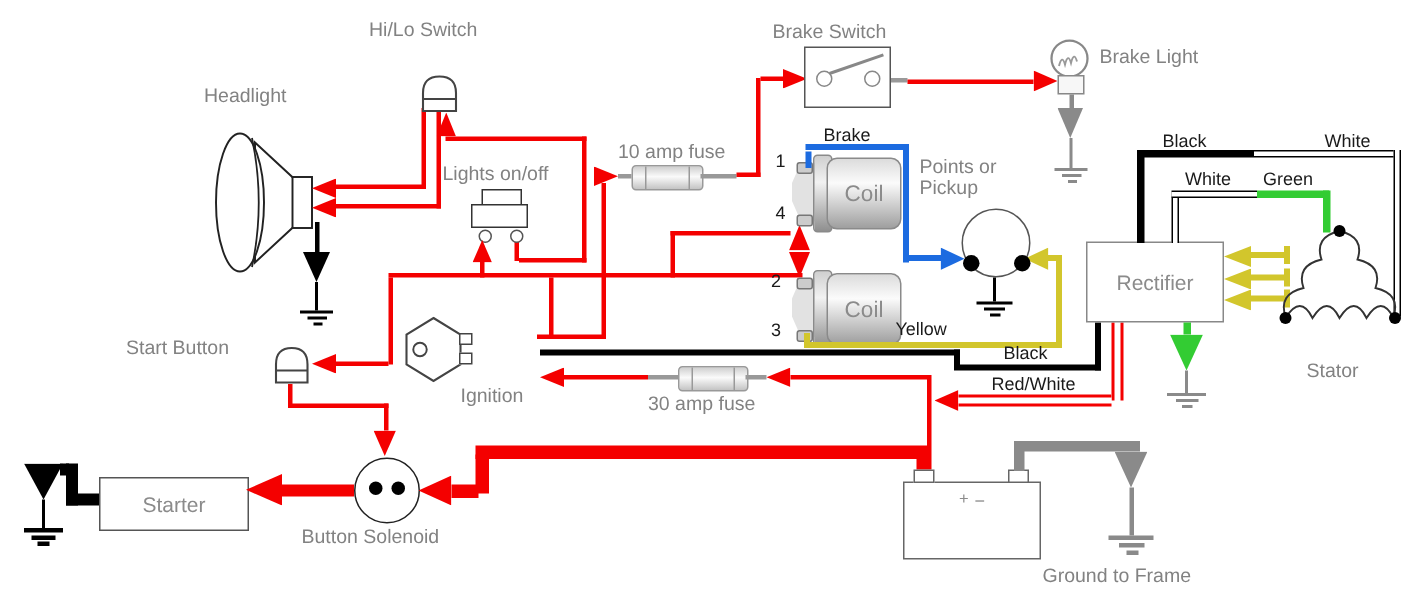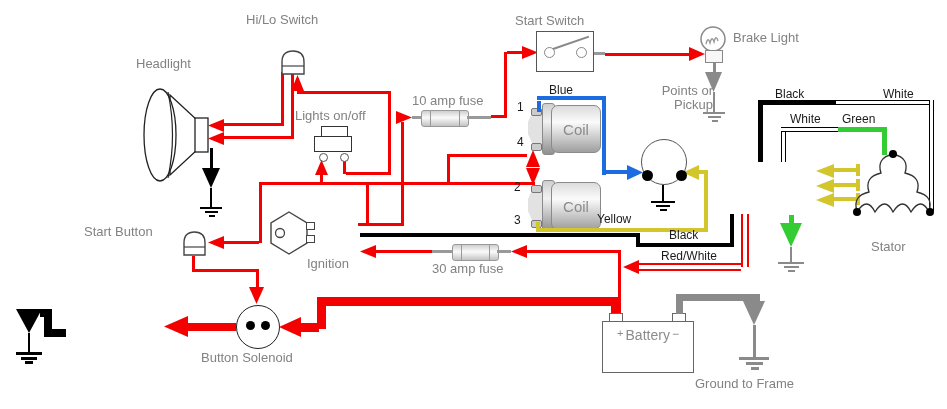--- a/index.html
+++ b/index.html
@@ -98,21 +98,21 @@
   <div class="c fuse" style="left:421px;top:110px;width:46px;height:15px">
     <div class="fl" style="left:8px"></div>
       <div class="fl" style="right:8px"></div>
   </div>
   <div class="c lgry" style="left:467px;top:116px;width:24px;height:3px"></div>
   <div class="c red" style="left:491px;top:115px;width:16px;height:3px"></div>
   <div class="c red" style="left:504px;top:52px;width:3px;height:66px"></div>
   <div class="c red" style="left:507px;top:51px;width:15px;height:3px"></div>
   <div class="c aR red" style="left:522px;top:46px;width:16px;height:13px"></div>
 
-  <div class="c lbl" style="left:515px;top:13px">Start Switch</div>
+  <div class="c lbl" style="left:515px;top:13px">Brake Switch</div>
   <div class="c" style="left:536px;top:31px;width:58px;height:41px;border:1.3px solid #555;background:#fff;box-sizing:border-box"></div>
   <div class="c" style="left:544px;top:47px;width:11px;height:11px;border:1.5px solid #888;border-radius:50%;background:#fff;box-sizing:border-box"></div>
   <div class="c" style="left:576px;top:47px;width:11px;height:11px;border:1.5px solid #888;border-radius:50%;background:#fff;box-sizing:border-box"></div>
   <div class="c" style="left:553px;top:48px;width:38px;height:2px;background:#888;transform:rotate(-19deg);transform-origin:left center"></div>
   <div class="c lgry" style="left:594px;top:52px;width:11px;height:3px"></div>
 
   <div class="c red" style="left:605px;top:53px;width:84px;height:3px"></div>
   <div class="c aR red" style="left:689px;top:47px;width:16px;height:14px"></div>
   <svg class="c" style="left:699px;top:25px" width="28" height="28">
     <circle cx="14" cy="14" r="12" fill="#fff" stroke="#888" stroke-width="1.5"></circle>
@@ -136,35 +136,35 @@
   <div class="c coilBody" style="left:551px;top:105px;width:48px;height:46px">Coil</div>
 
   <div class="c wl" style="left:514px;top:180px">2</div>
   <div class="c wl" style="left:514px;top:213px">3</div>
   <div class="c" style="left:528px;top:185px;width:16px;height:40px;background:#e2e2e2;clip-path:polygon(100% 0,100% 100%,25% 88%,0 65%,0 35%,25% 12%)"></div>
   <div class="c stub" style="left:531px;top:185px;width:11px;height:8px"></div>
   <div class="c stub" style="left:531px;top:220px;width:11px;height:8px"></div>
   <div class="c coilCap" style="left:542px;top:180px;width:11px;height:50px"></div>
   <div class="c coilBody" style="left:551px;top:182px;width:48px;height:46px">Coil</div>
 
-  <div class="c wl" style="left:549px;top:83px">Blue</div>
+  <div class="c wl" style="left:549px;top:83px">Brake</div>
   <div class="c blu" style="left:537px;top:101px;width:4px;height:11px"></div>
   <div class="c blu" style="left:537px;top:96px;width:69px;height:4px"></div>
   <div class="c blu" style="left:602px;top:96px;width:4px;height:79px"></div>
   <div class="c blu" style="left:604px;top:170px;width:25px;height:4px"></div>
   <div class="c aR blu" style="left:627px;top:165px;width:16px;height:15px"></div>
 
   <div class="c wl" style="left:597px;top:212px">Yellow</div>
   <div class="c yel" style="left:536px;top:222px;width:4px;height:10px"></div>
   <div class="c yel" style="left:536px;top:228px;width:172px;height:4px"></div>
   <div class="c yel" style="left:704px;top:170px;width:4px;height:62px"></div>
   <div class="c yel" style="left:698px;top:170px;width:8px;height:4px"></div>
   <div class="c aL yel" style="left:683px;top:165px;width:16px;height:15px"></div>
 
-  <div class="c lbl" style="left:613px;top:84px;width:100px;text-align:right;line-height:14px">
+  <div class="c lbl" style="left:613px;top:104px;width:100px;text-align:left;line-height:14px">
     <div>Points or</div>
     <div>Pickup</div>
   </div>
   <div class="c" style="left:641px;top:139px;width:46px;height:46px;border:1.4px solid #555;border-radius:50%;background:#fff;box-sizing:border-box"></div>
   <div class="c blk" style="left:642px;top:170px;width:11px;height:11px;border-radius:50%"></div>
   <div class="c blk" style="left:676px;top:170px;width:11px;height:11px;border-radius:50%"></div>
   <div class="c blk" style="left:662px;top:185px;width:2px;height:16px"></div>
   <div class="c blk" style="left:651px;top:201px;width:24px;height:2px"></div>
   <div class="c blk" style="left:656px;top:205px;width:14px;height:2px"></div>
   <div class="c blk" style="left:660px;top:209px;width:7px;height:2px"></div>
@@ -209,55 +209,56 @@
   <div class="c red" style="left:192px;top:256px;width:3px;height:16px"></div>
   <div class="c red" style="left:192px;top:269px;width:67px;height:3px"></div>
   <div class="c red" style="left:256px;top:269px;width:3px;height:18px"></div>
   <div class="c aD red" style="left:249px;top:287px;width:15px;height:17px"></div>
 
   <div class="c" style="left:236px;top:305px;width:44px;height:44px;border:1.5px solid #222;border-radius:50%;background:#fff;box-sizing:border-box"></div>
   <div class="c blk" style="left:246px;top:321px;width:9px;height:9px;border-radius:50%"></div>
   <div class="c blk" style="left:261px;top:321px;width:9px;height:9px;border-radius:50%"></div>
   <div class="c lbl" style="left:201px;top:350px">Button Solenoid</div>
 
+  <div class="c box" style="left:66px;top:318px;width:100px;height:36px;border-color:#555;display:flex;align-items:center;justify-content:center;color:#8b8b8b;font-size:14px">Starter</div>
 
   <div class="c red" style="left:611px;top:303px;width:9px;height:12px"></div>
   <div class="c red" style="left:317px;top:297px;width:303px;height:9px"></div>
   <div class="c red" style="left:317px;top:303px;width:9px;height:26px"></div>
   <div class="c red" style="left:301px;top:323px;width:18px;height:9px"></div>
   <div class="c aL red" style="left:279px;top:317px;width:22px;height:20px"></div>
   <div class="c aL red" style="left:164px;top:316px;width:24px;height:21px"></div>
   <div class="c red" style="left:188px;top:323px;width:48px;height:8px"></div>
 
   <div class="c blk" style="left:44px;top:329px;width:22px;height:8px"></div>
   <div class="c blk" style="left:44px;top:309px;width:8px;height:28px"></div>
   <div class="c blk" style="left:40px;top:309px;width:6px;height:8px"></div>
   <div class="c aD blk" style="left:16px;top:309px;width:26px;height:24px"></div>
   <div class="c blk" style="left:28px;top:333px;width:2px;height:19px"></div>
   <div class="c blk" style="left:16px;top:352px;width:26px;height:3px"></div>
   <div class="c blk" style="left:21px;top:357px;width:16px;height:3px"></div>
   <div class="c blk" style="left:25px;top:361px;width:8px;height:3px"></div>
 
   <div class="c" style="left:602px;top:321px;width:92px;height:52px;border:1.4px solid #666;background:#fff;box-sizing:border-box;display:flex;justify-content:center;color:#8b8b8b;font-size:14px;padding-top:5px">
     <span style="font-size:11px;margin-right:2px">+</span>
-    <span>Battery</span>
     <span style="font-size:12px;margin-left:2px">−</span>
   </div>
   <div class="c" style="left:609px;top:313px;width:14px;height:9px;border:1.3px solid #666;background:#fff;box-sizing:border-box"></div>
   <div class="c" style="left:672px;top:313px;width:14px;height:9px;border:1.3px solid #666;background:#fff;box-sizing:border-box"></div>
 
   <div class="c gry" style="left:676px;top:296px;width:7px;height:18px"></div>
   <div class="c gry" style="left:676px;top:294px;width:84px;height:7px"></div>
   <div class="c aD gry" style="left:743px;top:301px;width:22px;height:24px"></div>
   <div class="c gry" style="left:753px;top:325px;width:3px;height:32px"></div>
   <div class="c gry" style="left:739px;top:357px;width:30px;height:3px"></div>
   <div class="c gry" style="left:746px;top:362px;width:17px;height:3px"></div>
   <div class="c gry" style="left:751px;top:367px;width:8px;height:3px"></div>
   <div class="c lbl" style="left:695px;top:376px">Ground to Frame</div>
 
+  <div class="c box" style="left:724px;top:161px;width:92px;height:54px;display:flex;align-items:center;justify-content:center;color:#8b8b8b;font-size:14px">Rectifier</div>
 
   <div class="c aL yel" style="left:816px;top:164px;width:18px;height:14px"></div>
   <div class="c aL yel" style="left:816px;top:179px;width:18px;height:14px"></div>
   <div class="c aL yel" style="left:816px;top:193px;width:18px;height:14px"></div>
   <div class="c yel" style="left:834px;top:168px;width:24px;height:4px"></div>
   <div class="c yel" style="left:834px;top:183px;width:24px;height:4px"></div>
   <div class="c yel" style="left:834px;top:197px;width:24px;height:4px"></div>
   <div class="c yel" style="left:856px;top:164px;width:4px;height:12px"></div>
   <div class="c yel" style="left:856px;top:179px;width:4px;height:12px"></div>
   <div class="c yel" style="left:856px;top:193px;width:4px;height:12px"></div>

